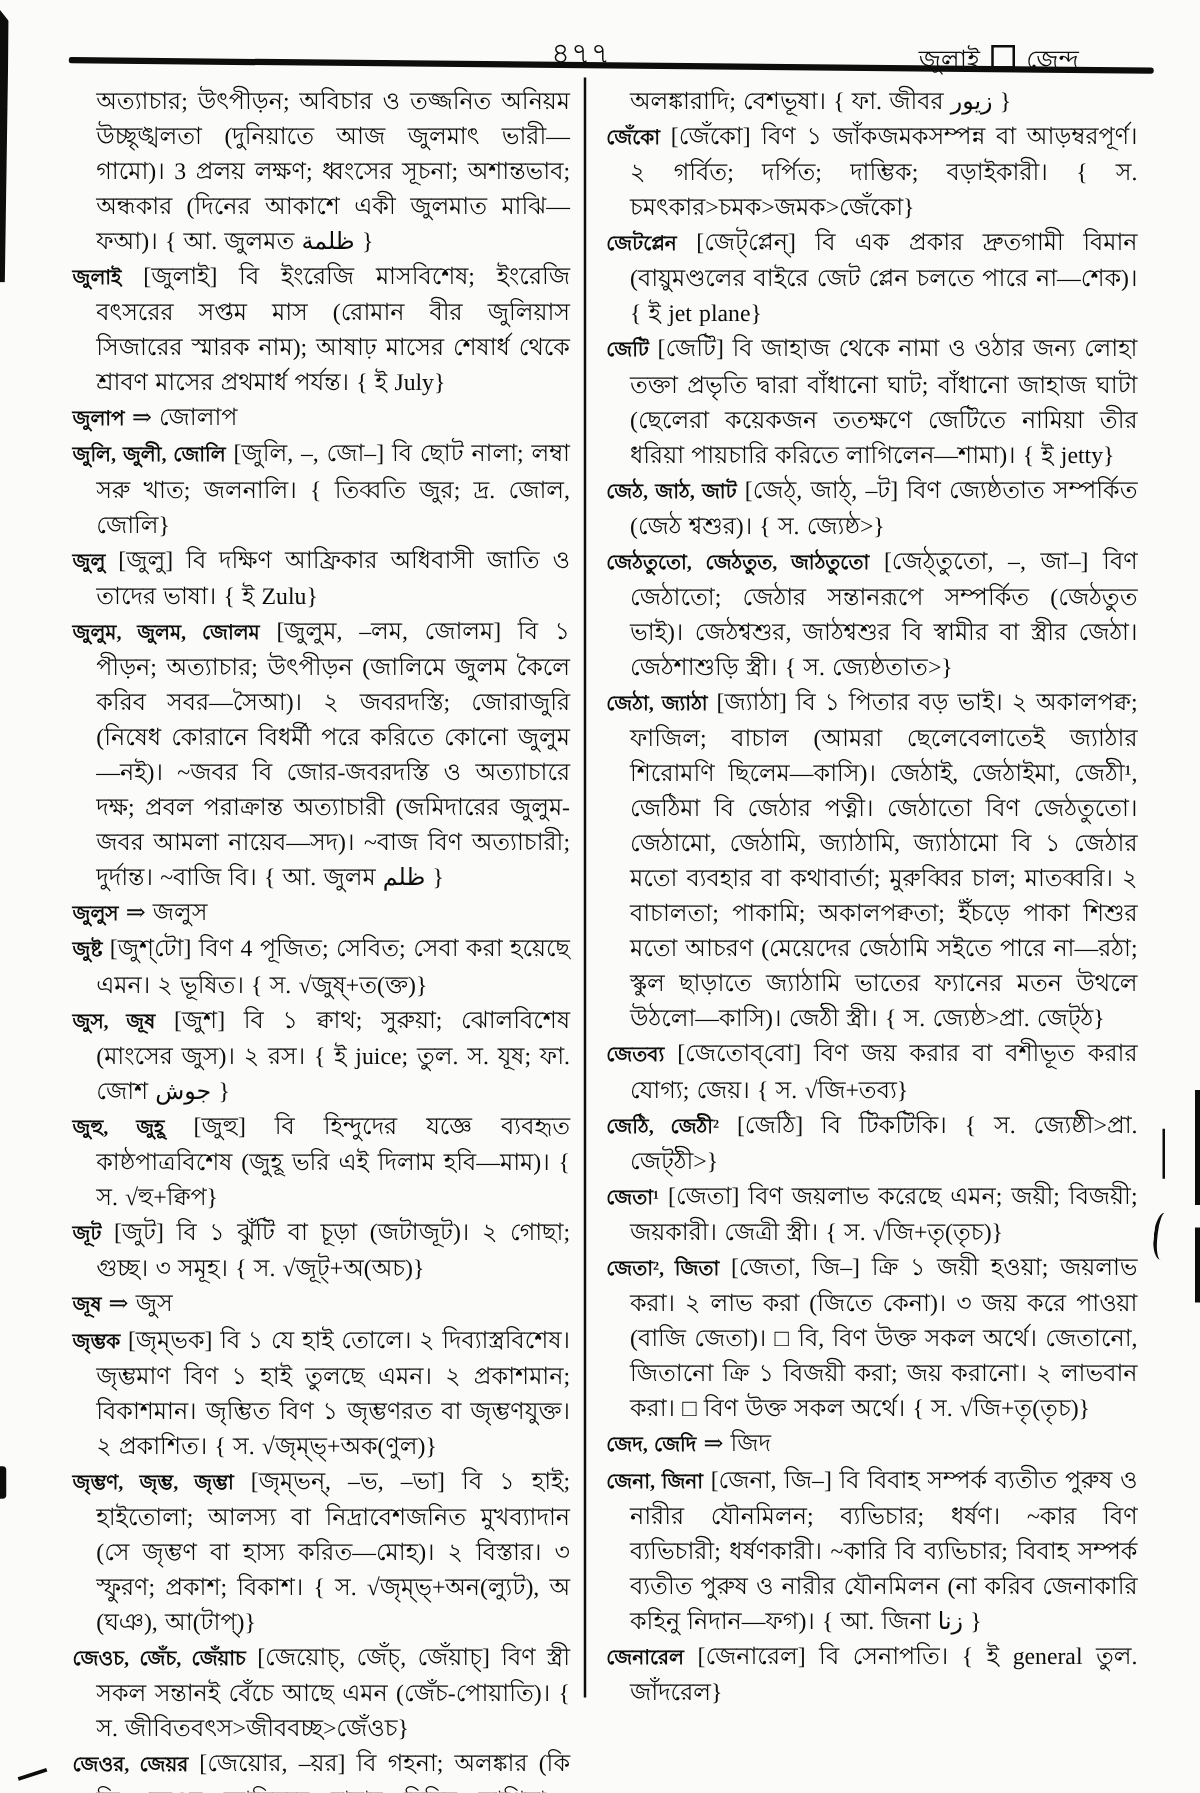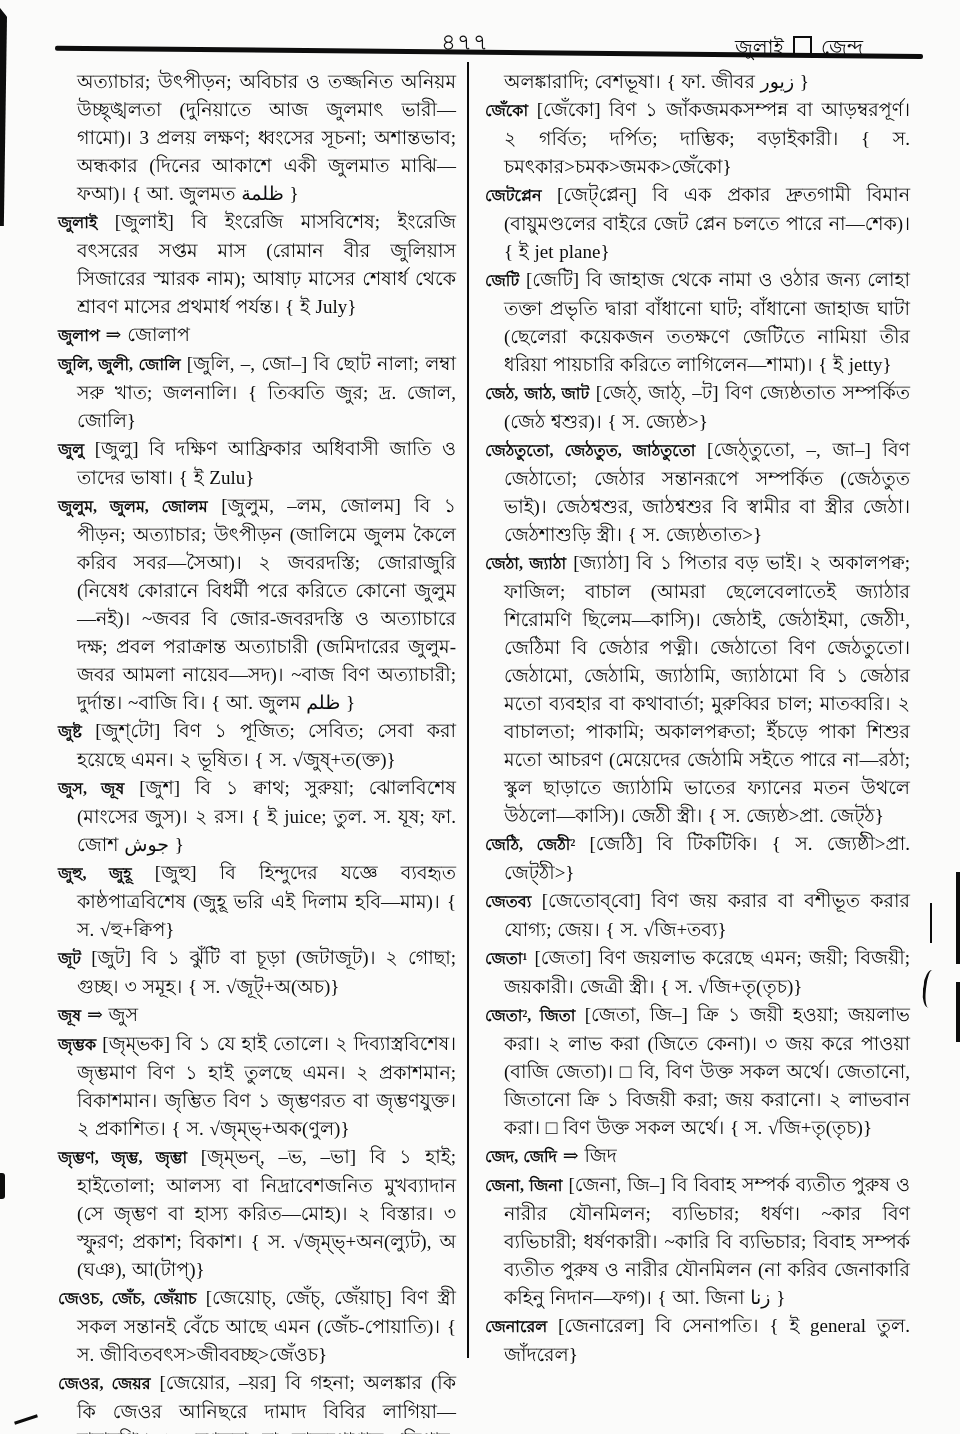--- a/index.html
+++ b/index.html
@@ -87,41 +87,42 @@
   <div class="header-rule"></div>
 
   <div class="columns">
     <div class="column left" id="col-left">
         <p class="entry continuation"><span>অত্যাচার; উৎপীড়ন; অবিচার ও তজ্জনিত অনিয়ম উচ্ছৃঙ্খলতা (দুনিয়াতে আজ জুলমাৎ ভারী—গামো)। 3 প্রলয় লক্ষণ; ধ্বংসের সূচনা; অশান্তভাব; অন্ধকার (দিনের আকাশে একী জুলমাত মাঝি—ফআ)। { আ. জুলমত ظلمة }</span></p>
         <p class="entry"><b class="headword">জুলাই</b><span> [জুলাই] বি ইংরেজি মাসবিশেষ; ইংরেজি বৎসরের সপ্তম মাস (রোমান বীর জুলিয়াস সিজারের স্মারক নাম); আষাঢ় মাসের শেষার্ধ থেকে শ্রাবণ মাসের প্রথমার্ধ পর্যন্ত। { ই July}</span></p>
         <p class="entry"><b class="headword">জুলাপ</b><span> ⇒ জোলাপ</span></p>
         <p class="entry"><b class="headword">জুলি, জুলী, জোলি</b><span> [জুলি, –, জো–] বি ছোট নালা; লম্বা সরু খাত; জলনালি। { তিব্বতি জুর; দ্র. জোল, জোলি}</span></p>
         <p class="entry"><b class="headword">জুলু</b><span> [জুলু] বি দক্ষিণ আফ্রিকার অধিবাসী জাতি ও তাদের ভাষা। { ই Zulu}</span></p>
         <p class="entry"><b class="headword">জুলুম, জুলম, জোলম</b><span> [জুলুম, –লম, জোলম] বি ১ পীড়ন; অত্যাচার; উৎপীড়ন (জালিমে জুলম কৈলে করিব সবর—সৈআ)। ২ জবরদস্তি; জোরাজুরি (নিষেধ কোরানে বিধর্মী পরে করিতে কোনো জুলুম—নই)। ~জবর বি জোর-জবরদস্তি ও অত্যাচারে দক্ষ; প্রবল পরাক্রান্ত অত্যাচারী (জমিদারের জুলুম-জবর আমলা নায়েব—সদ)। ~বাজ বিণ অত্যাচারী; দুর্দান্ত। ~বাজি বি। { আ. জুলম ظلم }</span></p>
-        <p class="entry"><b class="headword">জুষ্ট</b><span> [জুশ্‌টো] বিণ ১ পূজিত; সেবিত; সেবা করা হয়েছে এমন। ২ ভূষিত। { স. √জুষ্‌+ত(ক্ত)}</span></p>
+        <p class="entry"><b class="headword">জুলুস</b><span> ⇒ জলুস</span></p>
+        <p class="entry"><b class="headword">জুষ্ট</b><span> [জুশ্‌টো] বিণ 4 পূজিত; সেবিত; সেবা করা হয়েছে এমন। ২ ভূষিত। { স. √জুষ্‌+ত(ক্ত)}</span></p>
         <p class="entry"><b class="headword">জুস, জূষ</b><span> [জুশ] বি ১ ক্বাথ; সুরুয়া; ঝোলবিশেষ (মাংসের জুস)। ২ রস। { ই juice; তুল. স. যূষ; ফা. জোশ جوش }</span></p>
         <p class="entry"><b class="headword">জুহু, জুহূ</b><span> [জুহু] বি হিন্দুদের যজ্ঞে ব্যবহৃত কাষ্ঠপাত্রবিশেষ (জুহূ ভরি এই দিলাম হবি—মাম)। { স. √হু+ক্বিপ}</span></p>
         <p class="entry"><b class="headword">জূট</b><span> [জুট] বি ১ ঝুঁটি বা চূড়া (জটাজূট)। ২ গোছা; গুচ্ছ। ৩ সমূহ। { স. √জূট্‌+অ(অচ)}</span></p>
         <p class="entry"><b class="headword">জূষ</b><span> ⇒ জুস</span></p>
         <p class="entry"><b class="headword">জৃম্ভক</b><span> [জৃম্‌ভক] বি ১ যে হাই তোলে। ২ দিব্যাস্ত্রবিশেষ। জৃম্ভমাণ বিণ ১ হাই তুলছে এমন। ২ প্রকাশমান; বিকাশমান। জৃম্ভিত বিণ ১ জৃম্ভণরত বা জৃম্ভণযুক্ত। ২ প্রকাশিত। { স. √জৃম্ভ্‌+অক(ণুল)}</span></p>
         <p class="entry"><b class="headword">জৃম্ভণ, জৃম্ভ, জৃম্ভা</b><span> [জৃম্‌ভন্‌, –ভ, –ভা] বি ১ হাই; হাইতোলা; আলস্য বা নিদ্রাবেশজনিত মুখব্যাদান (সে জৃম্ভণ বা হাস্য করিত—মোহ)। ২ বিস্তার। ৩ স্ফুরণ; প্রকাশ; বিকাশ। { স. √জৃম্ভ্‌+অন(ল্যুট), অ (ঘঞ), আ(টাপ্‌)}</span></p>
         <p class="entry"><b class="headword">জেওচ, জেঁচ, জেঁয়াচ</b><span> [জেয়োচ্‌, জেঁচ্‌, জেঁয়াচ্‌] বিণ স্ত্রী সকল সন্তানই বেঁচে আছে এমন (জেঁচ-পোয়াতি)। { স. জীবিতবৎস&gt;জীববচ্ছ&gt;জেঁওচ}</span></p>
         <p class="entry"><b class="headword">জেওর, জেয়র</b><span> [জেয়োর, –য়র] বি গহনা; অলঙ্কার (কি কি জেওর আনিছরে দামাদ বিবির লাগিয়া—হারামণি)। ২ বেশভূষা বা সাজপোশাক (সিপাহ্‌-সালারের সকল জেওর খুলিয়া ফেলিলে তুমি—নই)। জেওরাত বি বহু</span></p>
       </div>
     <div class="column-divider"></div>
     <div class="column right" id="col-right">
         <p class="entry continuation"><span>অলঙ্কারাদি; বেশভূষা। { ফা. জীবর زيور }</span></p>
         <p class="entry"><b class="headword">জেঁকো</b><span> [জেঁকো] বিণ ১ জাঁকজমকসম্পন্ন বা আড়ম্বরপূর্ণ। ২ গর্বিত; দর্পিত; দাম্ভিক; বড়াইকারী। { স. চমৎকার&gt;চমক&gt;জমক&gt;জেঁকো}</span></p>
         <p class="entry"><b class="headword">জেটপ্লেন</b><span> [জেট্‌প্লেন্‌] বি এক প্রকার দ্রুতগামী বিমান (বায়ুমণ্ডলের বাইরে জেট প্লেন চলতে পারে না—শেক)। { ই jet plane}</span></p>
         <p class="entry"><b class="headword">জেটি</b><span> [জেটি] বি জাহাজ থেকে নামা ও ওঠার জন্য লোহা তক্তা প্রভৃতি দ্বারা বাঁধানো ঘাট; বাঁধানো জাহাজ ঘাটা (ছেলেরা কয়েকজন ততক্ষণে জেটিতে নামিয়া তীর ধরিয়া পায়চারি করিতে লাগিলেন—শামা)। { ই jetty}</span></p>
         <p class="entry"><b class="headword">জেঠ, জাঠ, জাট</b><span> [জেঠ্‌, জাঠ্‌, –ট] বিণ জ্যেষ্ঠতাত সম্পর্কিত (জেঠ শ্বশুর)। { স. জ্যেষ্ঠ&gt;}</span></p>
         <p class="entry"><b class="headword">জেঠতুতো, জেঠতুত, জাঠতুতো</b><span> [জেঠ্‌তুতো, –, জা–] বিণ জেঠাতো; জেঠার সন্তানরূপে সম্পর্কিত (জেঠতুত ভাই)। জেঠশ্বশুর, জাঠশ্বশুর বি স্বামীর বা স্ত্রীর জেঠা। জেঠশাশুড়ি স্ত্রী। { স. জ্যেষ্ঠতাত&gt;}</span></p>
         <p class="entry"><b class="headword">জেঠা, জ্যাঠা</b><span> [জ্যাঠা] বি ১ পিতার বড় ভাই। ২ অকালপক্ব; ফাজিল; বাচাল (আমরা ছেলেবেলাতেই জ্যাঠার শিরোমণি ছিলেম—কাসি)। জেঠাই, জেঠাইমা, জেঠী¹, জেঠিমা বি জেঠার পত্নী। জেঠাতো বিণ জেঠতুতো। জেঠামো, জেঠামি, জ্যাঠামি, জ্যাঠামো বি ১ জেঠার মতো ব্যবহার বা কথাবার্তা; মুরুব্বির চাল; মাতব্বরি। ২ বাচালতা; পাকামি; অকালপক্বতা; ইঁচড়ে পাকা শিশুর মতো আচরণ (মেয়েদের জেঠামি সইতে পারে না—রঠা; স্কুল ছাড়াতে জ্যাঠামি ভাতের ফ্যানের মতন উথলে উঠলো—কাসি)। জেঠী স্ত্রী। { স. জ্যেষ্ঠ&gt;প্রা. জেট্ঠ}</span></p>
+        <p class="entry"><b class="headword">জেতব্য</b><span> [জেতোব্‌বো] বিণ জয় করার বা বশীভূত করার যোগ্য; জেয়। { স. √জি+তব্য}</span></p>
         <p class="entry"><b class="headword">জেঠি, জেঠী²</b><span> [জেঠি] বি টিকটিকি। { স. জ্যেষ্ঠী&gt;প্রা. জেট্ঠী&gt;}</span></p>
-        <p class="entry"><b class="headword">জেতব্য</b><span> [জেতোব্‌বো] বিণ জয় করার বা বশীভূত করার যোগ্য; জেয়। { স. √জি+তব্য}</span></p>
         <p class="entry"><b class="headword">জেতা¹</b><span> [জেতা] বিণ জয়লাভ করেছে এমন; জয়ী; বিজয়ী; জয়কারী। জেত্রী স্ত্রী। { স. √জি+তৃ(তৃচ)}</span></p>
         <p class="entry"><b class="headword">জেতা², জিতা</b><span> [জেতা, জি–] ক্রি ১ জয়ী হওয়া; জয়লাভ করা। ২ লাভ করা (জিতে কেনা)। ৩ জয় করে পাওয়া (বাজি জেতা)। □ বি, বিণ উক্ত সকল অর্থে। জেতানো, জিতানো ক্রি ১ বিজয়ী করা; জয় করানো। ২ লাভবান করা। □ বিণ উক্ত সকল অর্থে। { স. √জি+তৃ(তৃচ)}</span></p>
         <p class="entry"><b class="headword">জেদ, জেদি</b><span> ⇒ জিদ</span></p>
         <p class="entry"><b class="headword">জেনা, জিনা</b><span> [জেনা, জি–] বি বিবাহ সম্পর্ক ব্যতীত পুরুষ ও নারীর যৌনমিলন; ব্যভিচার; ধর্ষণ। ~কার বিণ ব্যভিচারী; ধর্ষণকারী। ~কারি বি ব্যভিচার; বিবাহ সম্পর্ক ব্যতীত পুরুষ ও নারীর যৌনমিলন (না করিব জেনাকারি কহিনু নিদান—ফগ)। { আ. জিনা زنا }</span></p>
         <p class="entry"><b class="headword">জেনারেল</b><span> [জেনারেল] বি সেনাপতি। { ই general তুল. জাঁদরেল}</span></p>
       </div>
   </div>
 
   <div class="artifact art-left-top"></div>
   <div class="artifact art-left-mid"></div>

